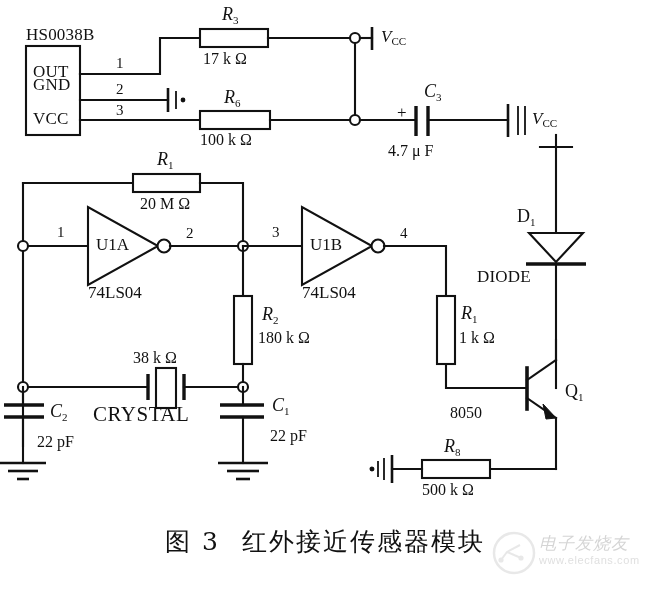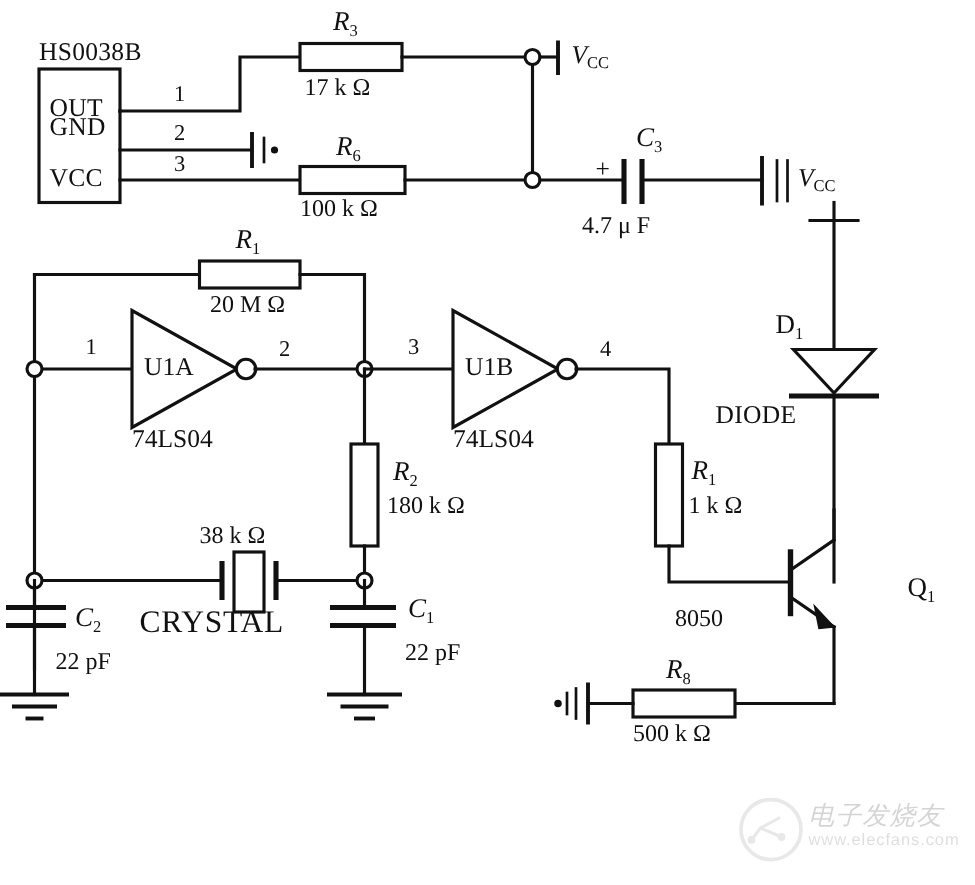--- a/index.html
+++ b/index.html
@@ -332,26 +332,29 @@
 
   <div class="lbl lbl-name" style="left:272px; top:396px;"><span>C</span><sub>1</sub></div>
   <div class="lbl lbl-val" style="left:270px; top:428px;">22 pF</div>
 
   <div class="lbl lbl-name" style="left:517px; top:207px; font-style:normal;text-align:center;"><span>D</span><sub>1</sub></div>
   <div class="lbl lbl-chip" style="left:477px; top:268px;">DIODE</div>
 
   <div class="lbl lbl-name" style="left:461px; top:304px;"><span>R</span><sub>1</sub></div>
   <div class="lbl lbl-val" style="left:459px; top:330px;">1 k Ω</div>
 
-  <div class="lbl lbl-name" style="left:565px; top:382px; font-style:normal;margin-left:40px;"><span>Q</span><sub>1</sub></div>
+  <div class="lbl lbl-name" style="left:565px; top:382px; font-style:normal;"><span>Q</span><sub>1</sub></div>
   <div class="lbl lbl-val" style="left:450px; top:405px;">8050</div>
 
   <div class="lbl lbl-name" style="left:444px; top:437px;"><span>R</span><sub>8</sub></div>
   <div class="lbl lbl-val" style="left:422px; top:482px;">500 k Ω</div>
 
+  <div class="caption">
+    <span class="cap-num">图 3</span><span>红外接近传感器模块</span>
+  </div>
 
   <div id="watermark">
     <svg width="46" height="46" viewBox="0 0 46 46">
       <circle cx="23" cy="23" r="20" fill="none" stroke="#c9c9c9" stroke-width="2.5"></circle>
       <path d="M10 30 L16 22 L29 15" fill="none" stroke="#c9c9c9" stroke-width="2"></path>
       <circle cx="10" cy="30" r="2.6" fill="#c9c9c9"></circle>
       <circle cx="30" cy="28" r="2.6" fill="#c9c9c9"></circle>
       <path d="M16 22 L30 28" fill="none" stroke="#c9c9c9" stroke-width="2"></path>
     </svg>
     <div class="wm-text">电子发烧友</div>

